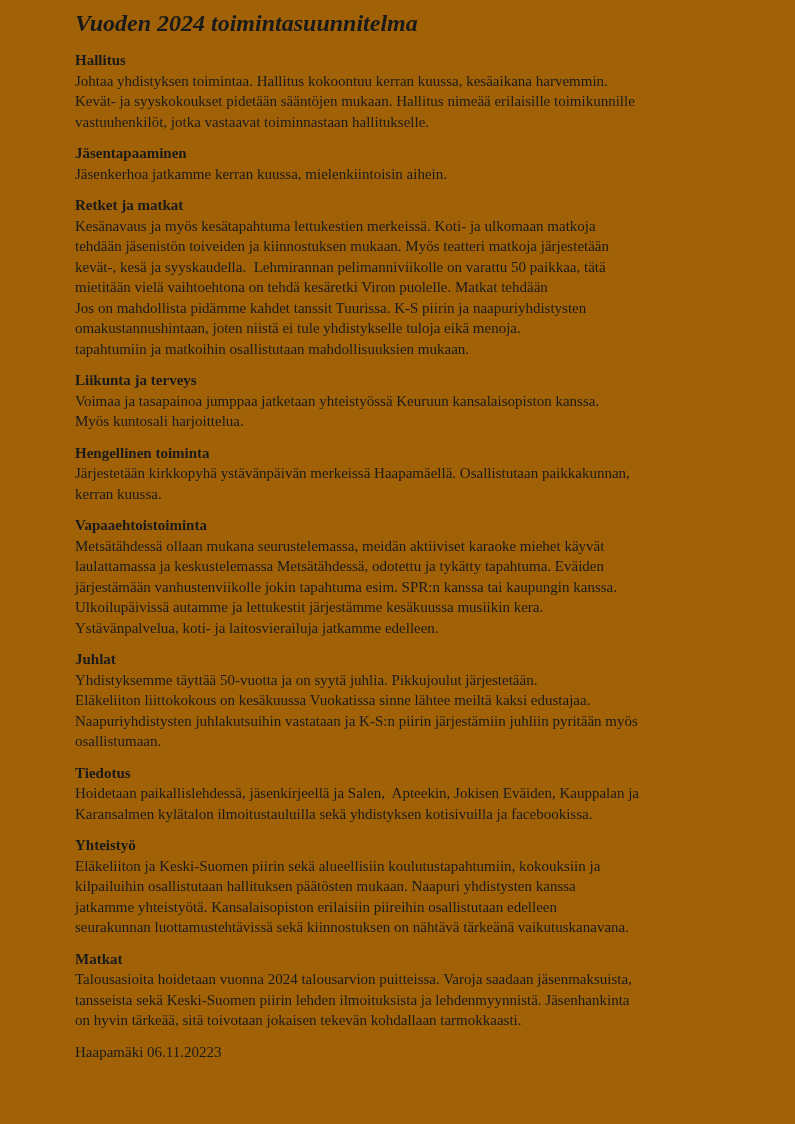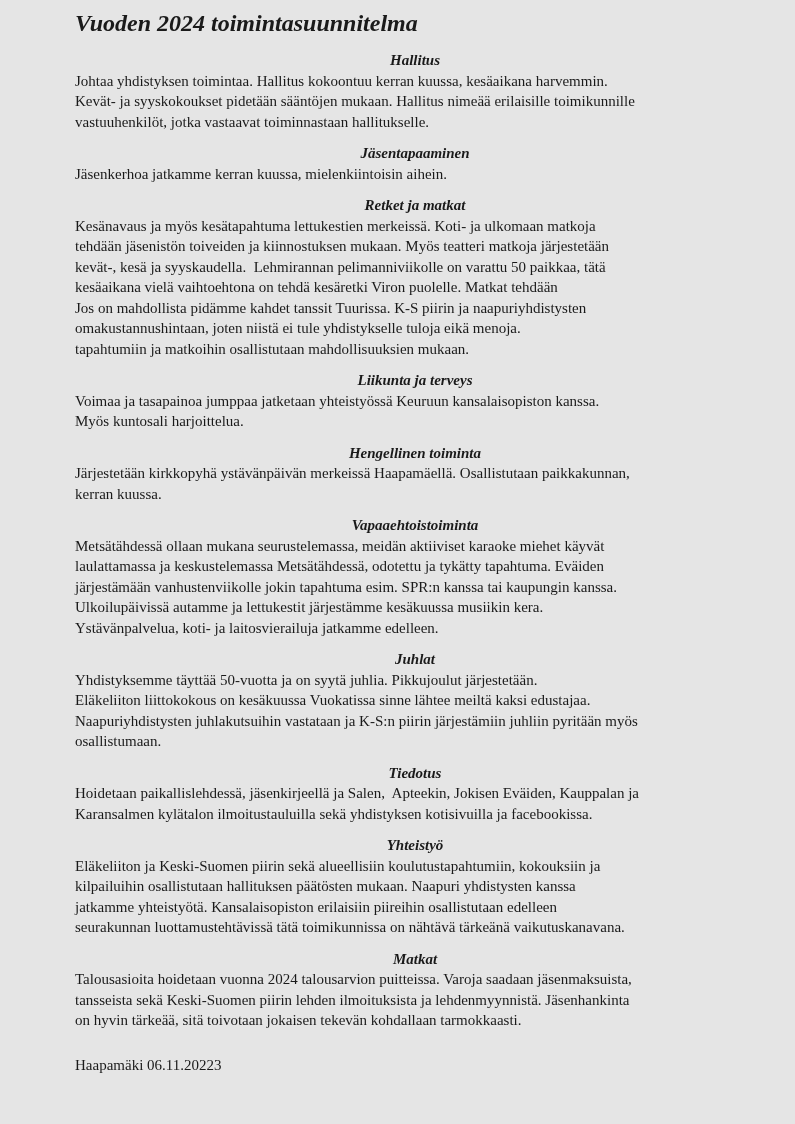--- a/index.html
+++ b/index.html
@@ -13,45 +13,43 @@
     overflow: hidden;
     color: #1a1a1a;
     font-family: "Liberation Serif", serif;
     font-size: 15px;
   }
   .page {
     box-sizing: border-box;
     width: 795px;
     height: 1124px;
     padding: 8px 40px 0 75px;
-    background: #e5e5e5;
+    background: #a16207;
   }
   .doc-title {
     font-size: 24px;
     font-weight: bold;
     font-style: italic;
     line-height: 30px;
     margin: 0 0 12px 0;
   }
   .section {
     margin: 0 0 11px 0;
   }
   .section-heading {
     font-weight: bold;
-    font-style: italic;
     line-height: 20.5px;
-    text-align: center;
   }
   .line {
     line-height: 20.5px;
     white-space: pre-wrap;
   }
   .doc-footer {
     line-height: 20.5px;
-    margin-top: 24px;
+    margin-top: 11px;
   }
 </style>
 </head>
 <body>
 
 <div class="page">
 
   <h1 class="doc-title">Vuoden 2024 toimintasuunnitelma</h1>
 
   <div class="section">
@@ -64,21 +62,21 @@
   <div class="section">
     <div class="section-heading">Jäsentapaaminen</div>
     <div class="line">Jäsenkerhoa jatkamme kerran kuussa, mielenkiintoisin aihein.</div>
   </div>
 
   <div class="section">
     <div class="section-heading">Retket ja matkat</div>
     <div class="line">Kesänavaus ja myös kesätapahtuma lettukestien merkeissä. Koti- ja ulkomaan matkoja</div>
     <div class="line">tehdään jäsenistön toiveiden ja kiinnostuksen mukaan. Myös teatteri matkoja järjestetään</div>
     <div class="line">kevät-, kesä ja syyskaudella.  Lehmirannan pelimanniviikolle on varattu 50 paikkaa, tätä</div>
-    <div class="line">kesäaikana vielä vaihtoehtona on tehdä kesäretki Viron puolelle. Matkat tehdään</div>
+    <div class="line">mietitään vielä vaihtoehtona on tehdä kesäretki Viron puolelle. Matkat tehdään</div>
     <div class="line">Jos on mahdollista pidämme kahdet tanssit Tuurissa. K-S piirin ja naapuriyhdistysten</div>
     <div class="line">omakustannushintaan, joten niistä ei tule yhdistykselle tuloja eikä menoja.</div>
     <div class="line">tapahtumiin ja matkoihin osallistutaan mahdollisuuksien mukaan.</div>
   </div>
 
   <div class="section">
     <div class="section-heading">Liikunta ja terveys</div>
     <div class="line">Voimaa ja tasapainoa jumppaa jatketaan yhteistyössä Keuruun kansalaisopiston kanssa.</div>
     <div class="line">Myös kuntosali harjoittelua.</div>
   </div>
@@ -110,21 +108,21 @@
     <div class="section-heading">Tiedotus</div>
     <div class="line">Hoidetaan paikallislehdessä, jäsenkirjeellä ja Salen,  Apteekin, Jokisen Eväiden, Kauppalan ja</div>
     <div class="line">Karansalmen kylätalon ilmoitustauluilla sekä yhdistyksen kotisivuilla ja facebookissa.</div>
   </div>
 
   <div class="section">
     <div class="section-heading">Yhteistyö</div>
     <div class="line">Eläkeliiton ja Keski-Suomen piirin sekä alueellisiin koulutustapahtumiin, kokouksiin ja</div>
     <div class="line">kilpailuihin osallistutaan hallituksen päätösten mukaan. Naapuri yhdistysten kanssa</div>
     <div class="line">jatkamme yhteistyötä. Kansalaisopiston erilaisiin piireihin osallistutaan edelleen</div>
-    <div class="line">seurakunnan luottamustehtävissä tätä toimikunnissa on nähtävä tärkeänä vaikutuskanavana.</div>
+    <div class="line">seurakunnan luottamustehtävissä sekä kiinnostuksen on nähtävä tärkeänä vaikutuskanavana.</div>
   </div>
 
   <div class="section">
     <div class="section-heading">Matkat</div>
     <div class="line">Talousasioita hoidetaan vuonna 2024 talousarvion puitteissa. Varoja saadaan jäsenmaksuista,</div>
     <div class="line">tansseista sekä Keski-Suomen piirin lehden ilmoituksista ja lehdenmyynnistä. Jäsenhankinta</div>
     <div class="line">on hyvin tärkeää, sitä toivotaan jokaisen tekevän kohdallaan tarmokkaasti.</div>
   </div>
 
   <div class="doc-footer">Haapamäki 06.11.20223</div>

